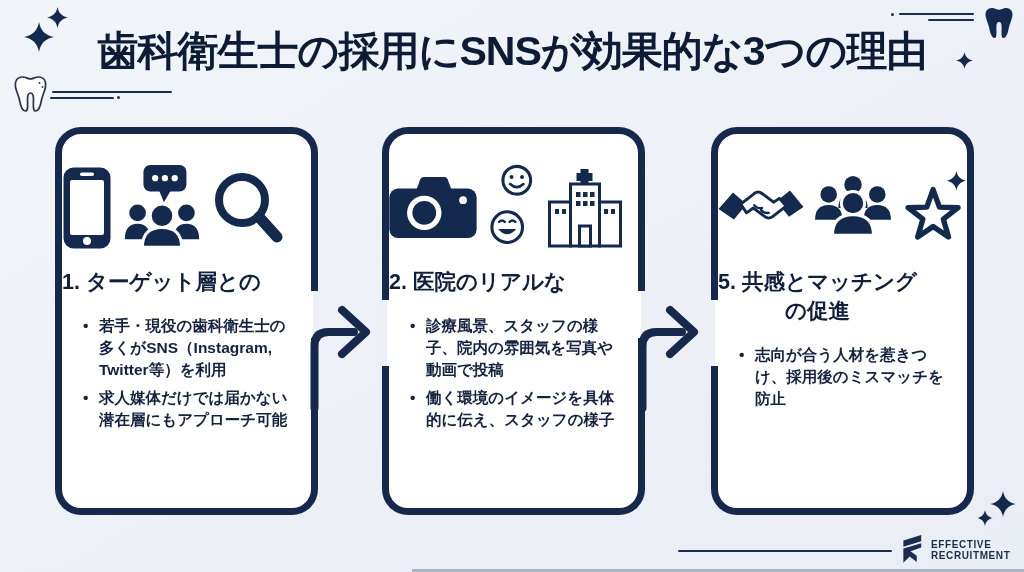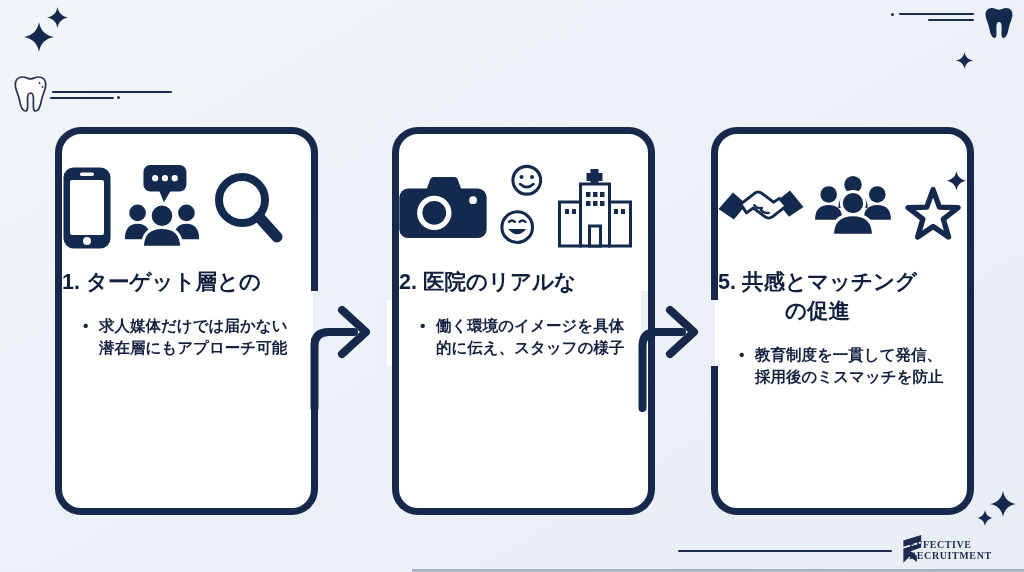--- a/index.html
+++ b/index.html
@@ -16,21 +16,21 @@
     font-size:41px;font-weight:bold;letter-spacing:-1px;color:#0e1b36;
   }
   .deco-line{background:#1d2c4e;border-radius:2px;height:2px;}
   .deco-dot{background:#1d2c4e;border-radius:50%;width:3px;height:3px;}
   
   .card{
     width:263px;height:388px;top:127px;box-sizing:border-box;
     background:#ffffff;border:7px solid #16294d;border-radius:26px;
     display:flex;flex-direction:column;align-items:flex-start;
   }
-  .card1{left:55px;} .card2{left:392px;} .card3{left:711px;}
+  .card1{left:55px;} .card2{left:382px;} .card3{left:711px;}
   .icons-row{height:92px;margin-top:30px;display:flex;align-items:center;justify-content:center;gap:11px;}
   .card-title{margin-top:12px;text-align:center;font-size:21.5px;font-weight:bold;line-height:1.34;color:#101f3c;}
   .bullets{margin:18px 12px 0 20px;padding:0;list-style:none;align-self:stretch;
     font-size:15.5px;font-weight:bold;line-height:1.44;color:#14223f;}
   .bullets li{position:relative;padding-left:17px;margin-bottom:5px;}
   .bullets li::before{content:"\2022";position:absolute;left:1px;top:0;}
   
   .patch{width:12px;}
   .patch-right{background:linear-gradient(to right,#ffffff 45%,#edf0f6 45%);}
   .patch-left{background:linear-gradient(to right,#edf0f6 55%,#ffffff 55%);}
@@ -83,20 +83,21 @@
     <svg width="26" height="26" viewBox="0 0 32 32">
         <path d="M16 0C17.5 9 23 14.5 32 16 23 17.5 17.5 23 16 32 14.5 23 9 17.5 0 16 9 14.5 14.5 9 16 0Z" fill="#14294e"></path>
       </svg>
   </span>
   <span class="abs" style="left:977px;top:510px;">
     <svg width="16" height="16" viewBox="0 0 32 32">
         <path d="M16 0C17.5 9 23 14.5 32 16 23 17.5 17.5 23 16 32 14.5 23 9 17.5 0 16 9 14.5 14.5 9 16 0Z" fill="#14294e"></path>
       </svg>
   </span>
 
+  <div class="abs page-title">歯科衛生士の採用にSNSが効果的な3つの理由</div>
 
   <div class="abs card card1">
     <div class="icons-row">
       <span>
         <svg width="50" height="84" viewBox="0 0 50 84">
           <rect x="1.5" y="1.5" width="47" height="81" rx="10" fill="#14294e"></rect>
           <rect x="8" y="14" width="34" height="55" rx="2" fill="#ffffff"></rect>
           <rect x="18" y="6.5" width="14" height="3.5" rx="1.75" fill="#ffffff"></rect>
           <circle cx="25" cy="75" r="4" fill="#ffffff"></circle>
         </svg>
@@ -122,20 +123,21 @@
         <svg width="72" height="78" viewBox="0 0 72 78">
           <circle cx="30" cy="31" r="23" fill="none" stroke="#14294e" stroke-width="8"></circle>
           <line x1="47" y1="48" x2="65" y2="68" stroke="#14294e" stroke-width="11" stroke-linecap="round"></line>
         </svg>
       </span>
     </div>
     <div class="card-title">
       <div>1. ターゲット層との</div>
     </div>
     <ul class="bullets">
+      <li>若手・現役の歯科衛生士の多くがSNS（Instagram, Twitter等）を利用</li>
       <li>求人媒体だけでは届かない潜在層にもアプローチ可能</li>
     </ul>
   </div>
 
   <div class="abs card card2">
     <div class="icons-row">
       <span>
         <svg width="88" height="64" viewBox="0 0 90 66">
           <path d="M28 14 L32 3 Q33 1 35.5 1 L57 1 Q59 1 60 3 L64 14 Z" fill="#14294e"></path>
           <rect x="0" y="13" width="90" height="51" rx="9" fill="#14294e"></rect>
@@ -175,20 +177,21 @@
               <rect x="64" y="41" width="4" height="5"></rect>
           </g>
           <rect x="32.5" y="58" width="11" height="20" fill="#ffffff" stroke="#14294e" stroke-width="3"></rect>
         </svg>
       </span>
     </div>
     <div class="card-title">
       <div>2. 医院のリアルな</div>
     </div>
     <ul class="bullets">
+      <li>診療風景、スタッフの様子、院内の雰囲気を写真や動画で投稿</li>
       <li>働く環境のイメージを具体的に伝え、スタッフの様子</li>
     </ul>
   </div>
 
   <div class="abs card card3">
     <div class="icons-row">
       <span>
         <svg width="86" height="56" viewBox="0 0 88 58">
           <g fill="#14294e">
             <path d="M0 30 L15 13 L29 25 L16 41 Z"></path>
@@ -219,21 +222,21 @@
           <path d="M56 2C57 7.5 60.5 11 66 12 60.5 13 57 16.5 56 22 55 16.5 51.5 13 46 12 51.5 11 55 7.5 56 2Z" fill="#14294e"></path>
           <polygon points="32,21 38.5,39.1 57.7,39.7 42.5,51.4 47.9,69.8 32,59 16.1,69.8 21.5,51.4 6.3,39.7 25.5,39.1" fill="#ffffff" stroke="#14294e" stroke-width="5.5" stroke-linejoin="round"></polygon>
         </svg>
       </span>
     </div>
     <div class="card-title">
       <div>5. 共感とマッチング</div>
       <div>の促進</div>
     </div>
     <ul class="bullets">
-      <li>教育制度を一貫して発信、採用後のミスマッチを防止</li>
+      <li>志向が合う人材を惹きつけ、採用後のミスマッチを防止</li>
     </ul>
   </div>
 
   <div class="abs patch patch-right" style="left:308px;top:291px;height:47px;"></div>
   <div class="abs patch patch-left" style="left:380px;top:300px;height:66px;"></div>
   <div class="abs patch patch-right" style="left:636px;top:291px;height:47px;"></div>
   <div class="abs patch patch-left" style="left:708px;top:300px;height:66px;"></div>
 
   <span class="abs arrow" style="left:300px;top:296px;">
     <svg width="80" height="118" viewBox="0 0 80 118">
@@ -250,19 +253,19 @@
 
   <div class="abs deco-line" style="left:678px;top:550px;width:214px;"></div>
   <span class="abs" style="left:898px;top:534px;">
     <svg width="25" height="29" viewBox="0 0 28 32">
       <g fill="#1d2c4e">
         <path d="M26 1 L6 7 L6 14 L26 8 Z"></path>
         <path d="M6 16 L6 32 L13 25 L21 31 L21 24 L14 19 L26 15 L26 10 Z"></path>
       </g>
     </svg>
   </span>
-  <div class="abs brand-text" style="left:909px;top:539px;font-family:Liberation Serif, serif;">
+  <div class="abs brand-text" style="left:931px;top:539px;">
     <div>EFFECTIVE</div>
     <div>RECRUITMENT</div>
   </div>
   <div class="abs bottom-edge" style="left:412px;bottom:0;width:612px;height:3px;"></div>
 
 </div>
 
 </body></html>

